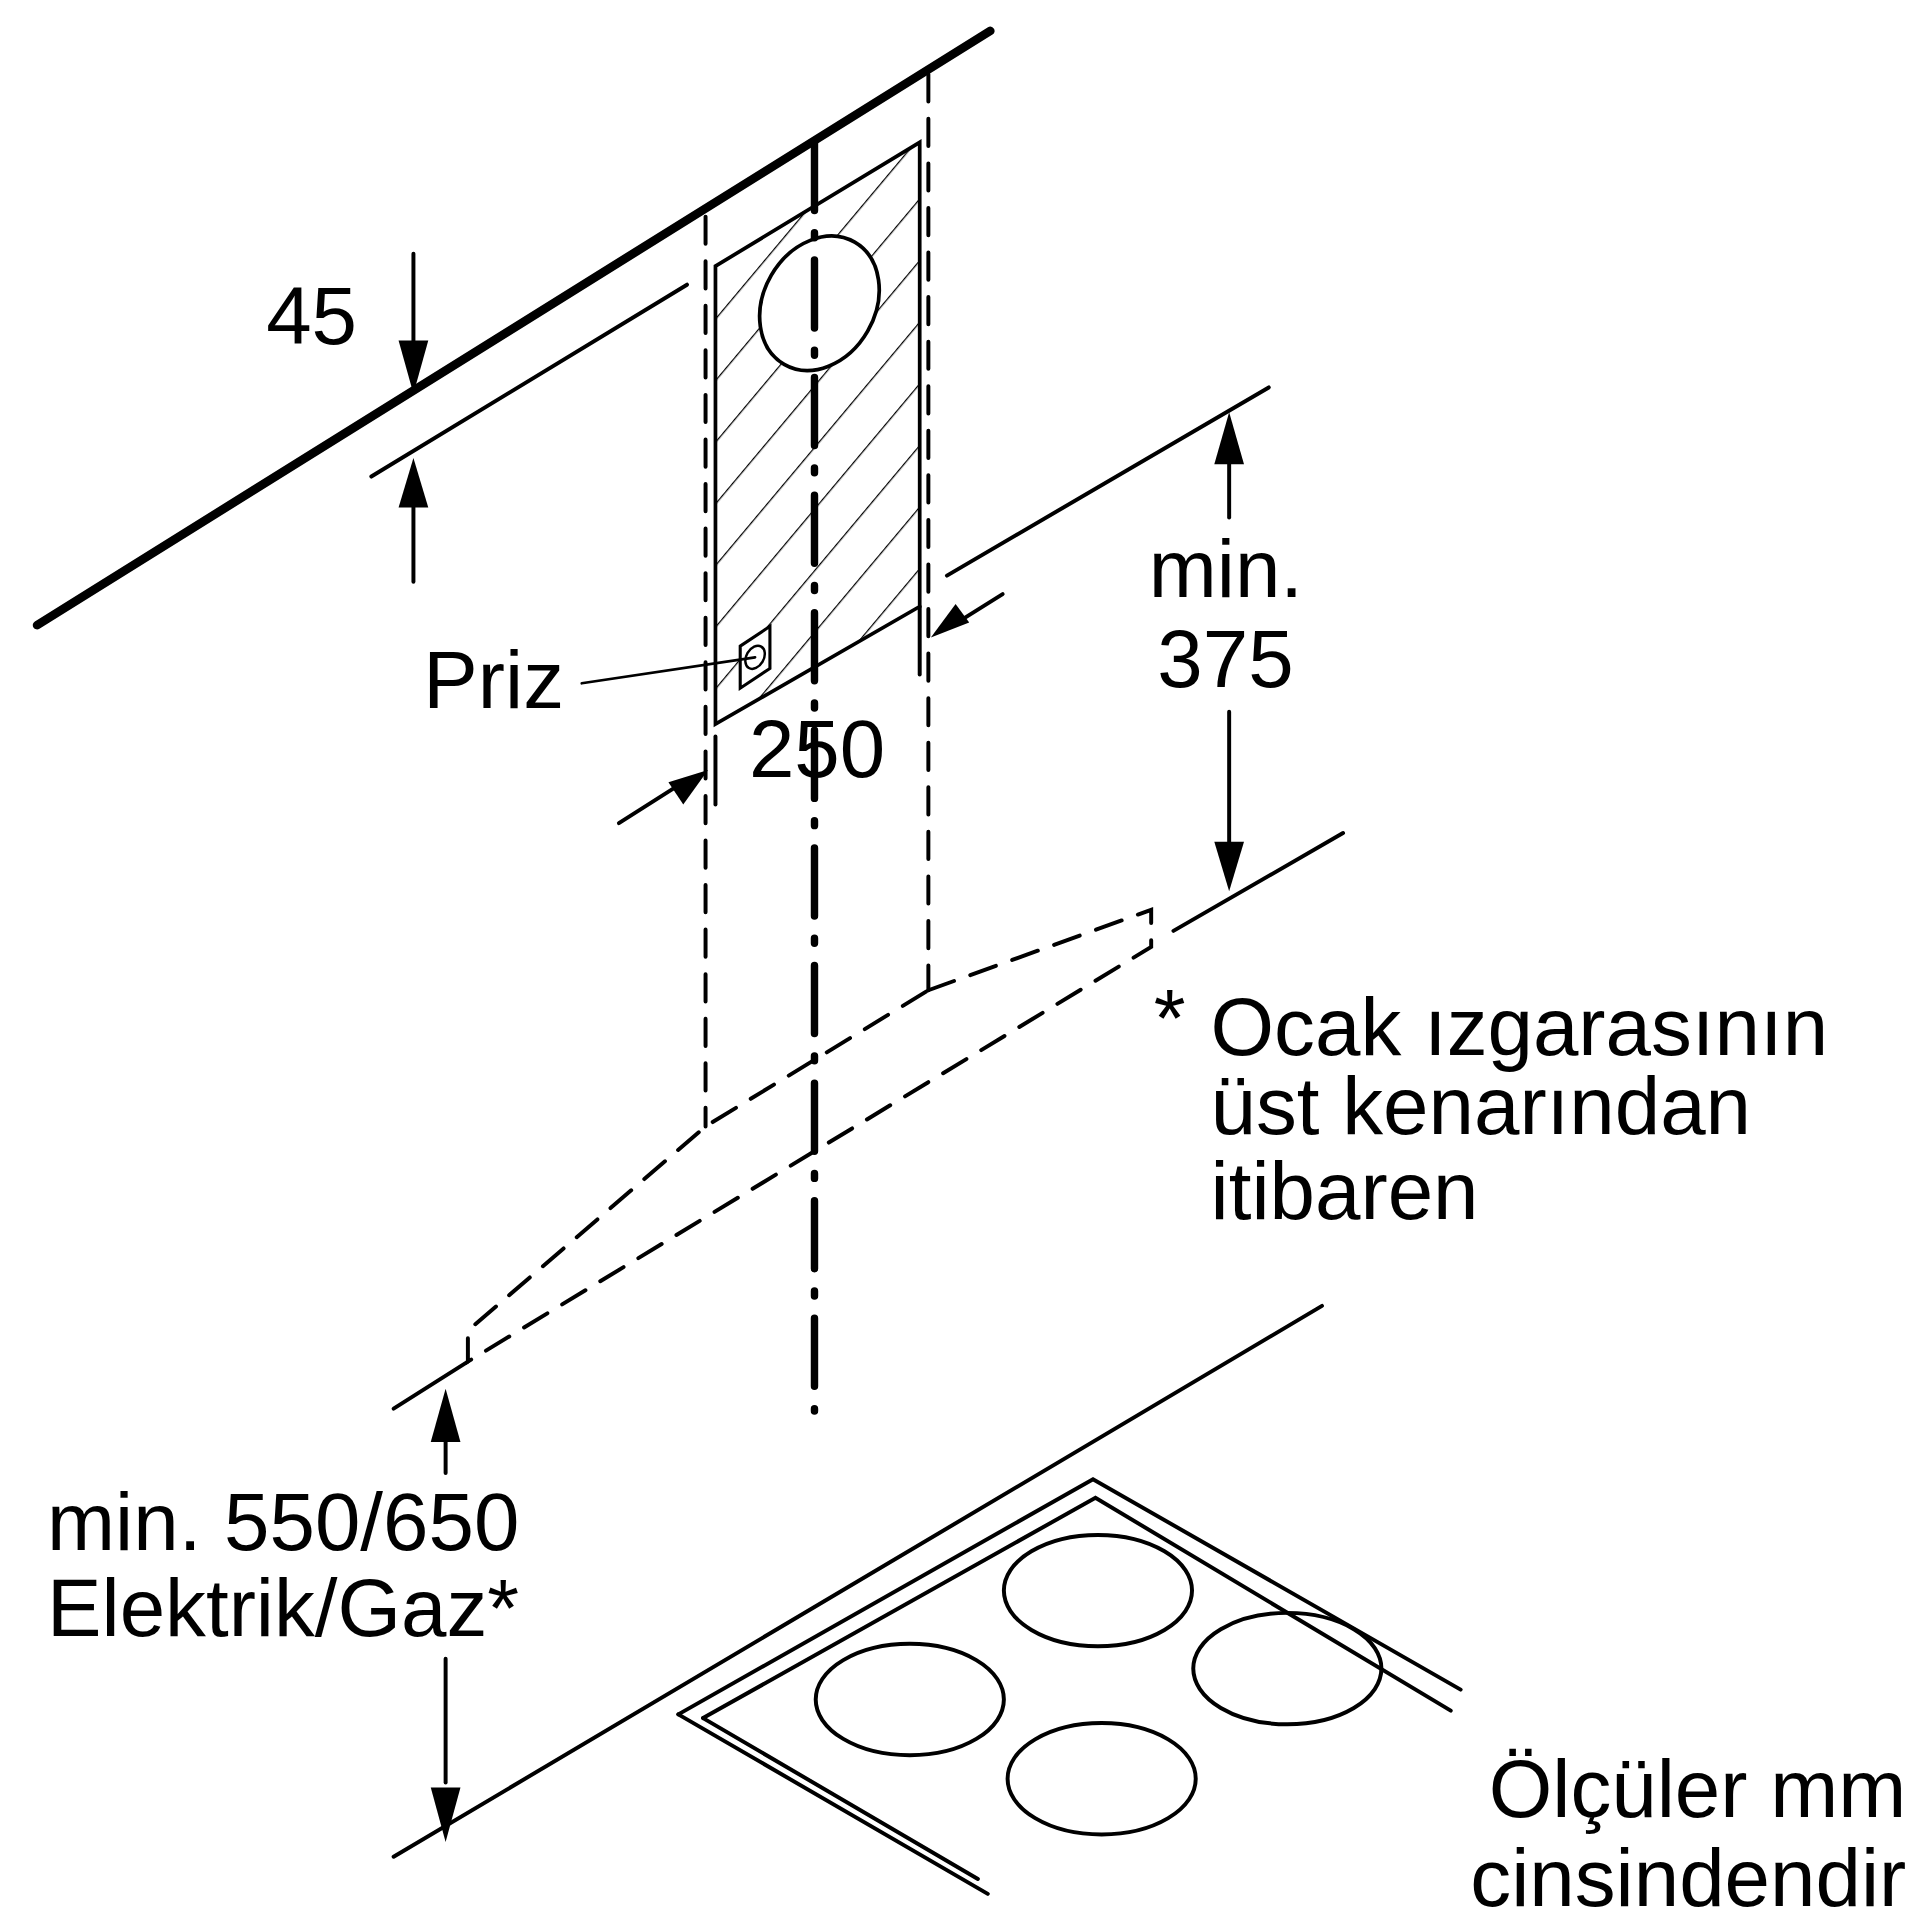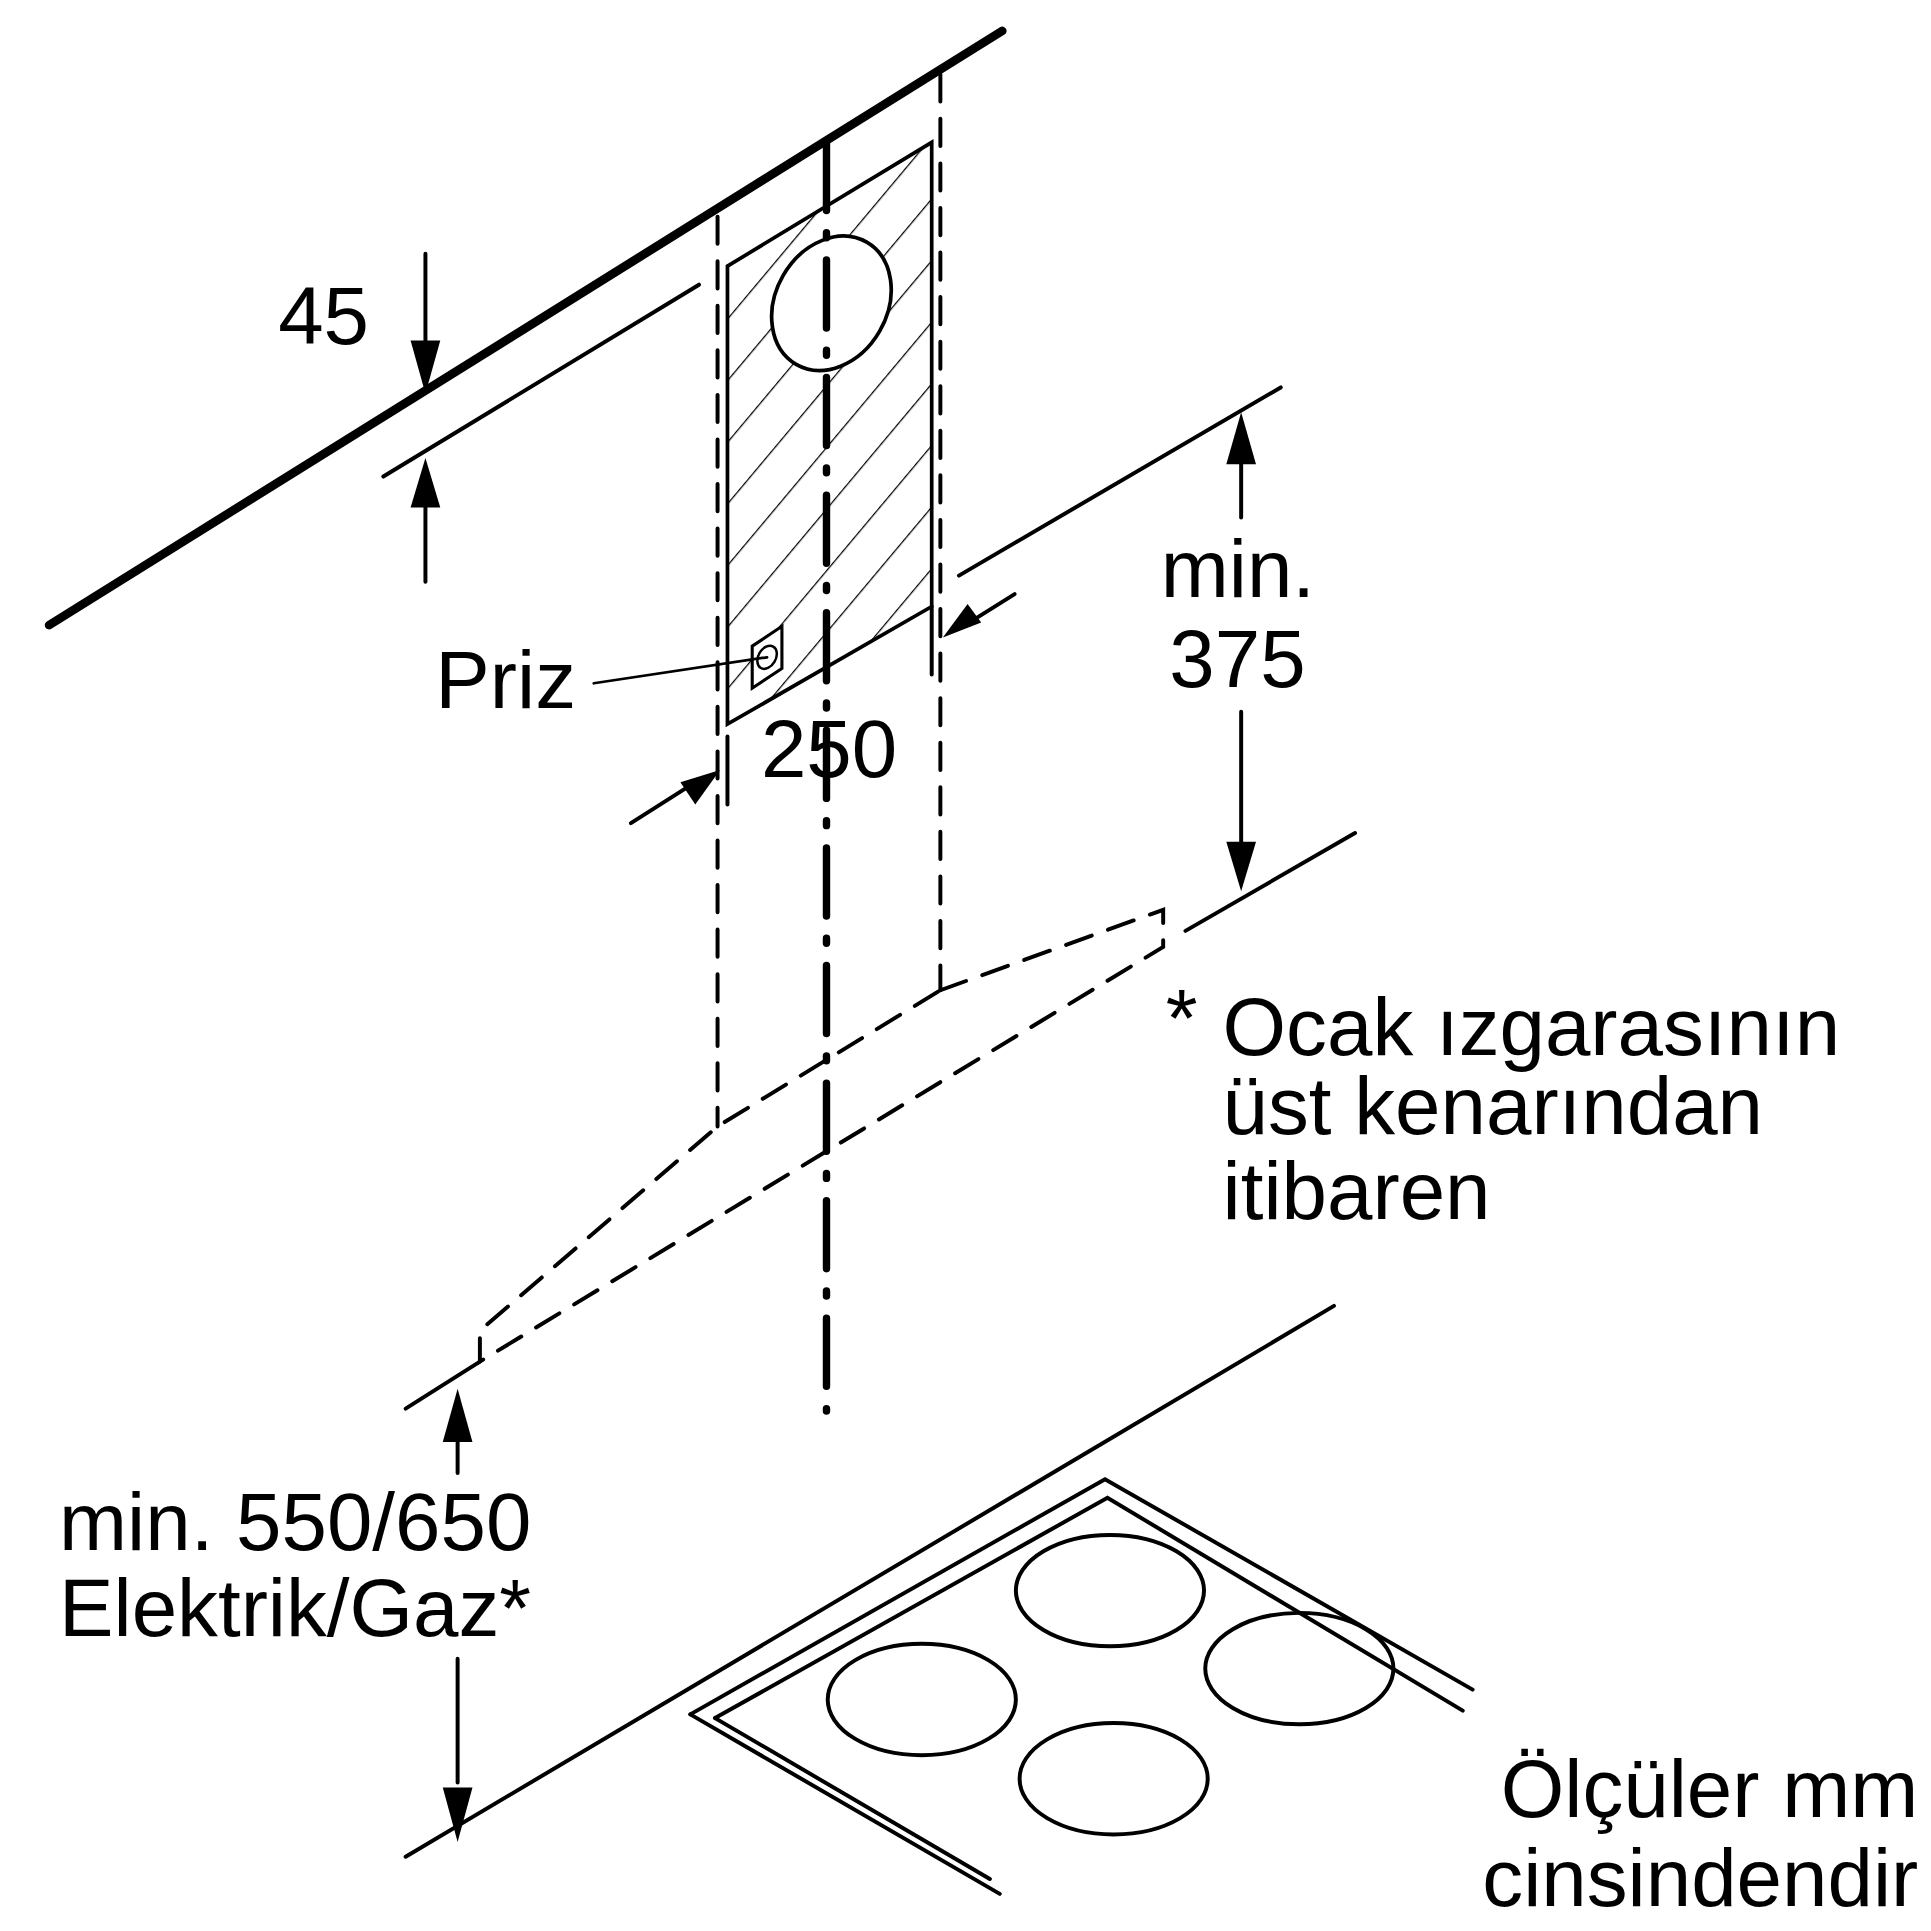--- a/index.html
+++ b/index.html
@@ -1,17 +1,17 @@
 <!DOCTYPE html>
 <html><head>
 <meta charset="utf-8">
 <style>
   html, body { margin: 0; padding: 0; background: #ffffff; }
   body { width: 1931px; height: 1931px; overflow: hidden; }
-  #diagram { position: absolute; left: 12px; top: 0; width: 1625px; height: 1931px; }
+  #diagram { position: absolute; left: 0; top: 0; width: 1625px; height: 1931px; }
   svg text { font-family: "Liberation Sans", "DejaVu Sans", sans-serif; fill: #000; }
   .lbl { font-size: 66px; }
   .ln { stroke: #000; fill: none; stroke-linecap: round; }
   .thick { stroke-width: 7; }
   .med { stroke-width: 3.2; }
   .thin { stroke-width: 2.2; }
   .dash { stroke-dasharray: 22 14; stroke-width: 3.2; }
   .center { stroke-dasharray: 55 18 4 18; stroke-width: 6; }
   .hatch { stroke: #000; stroke-width: 2; }
   .arrowhead { fill: #000; stroke: none; }

